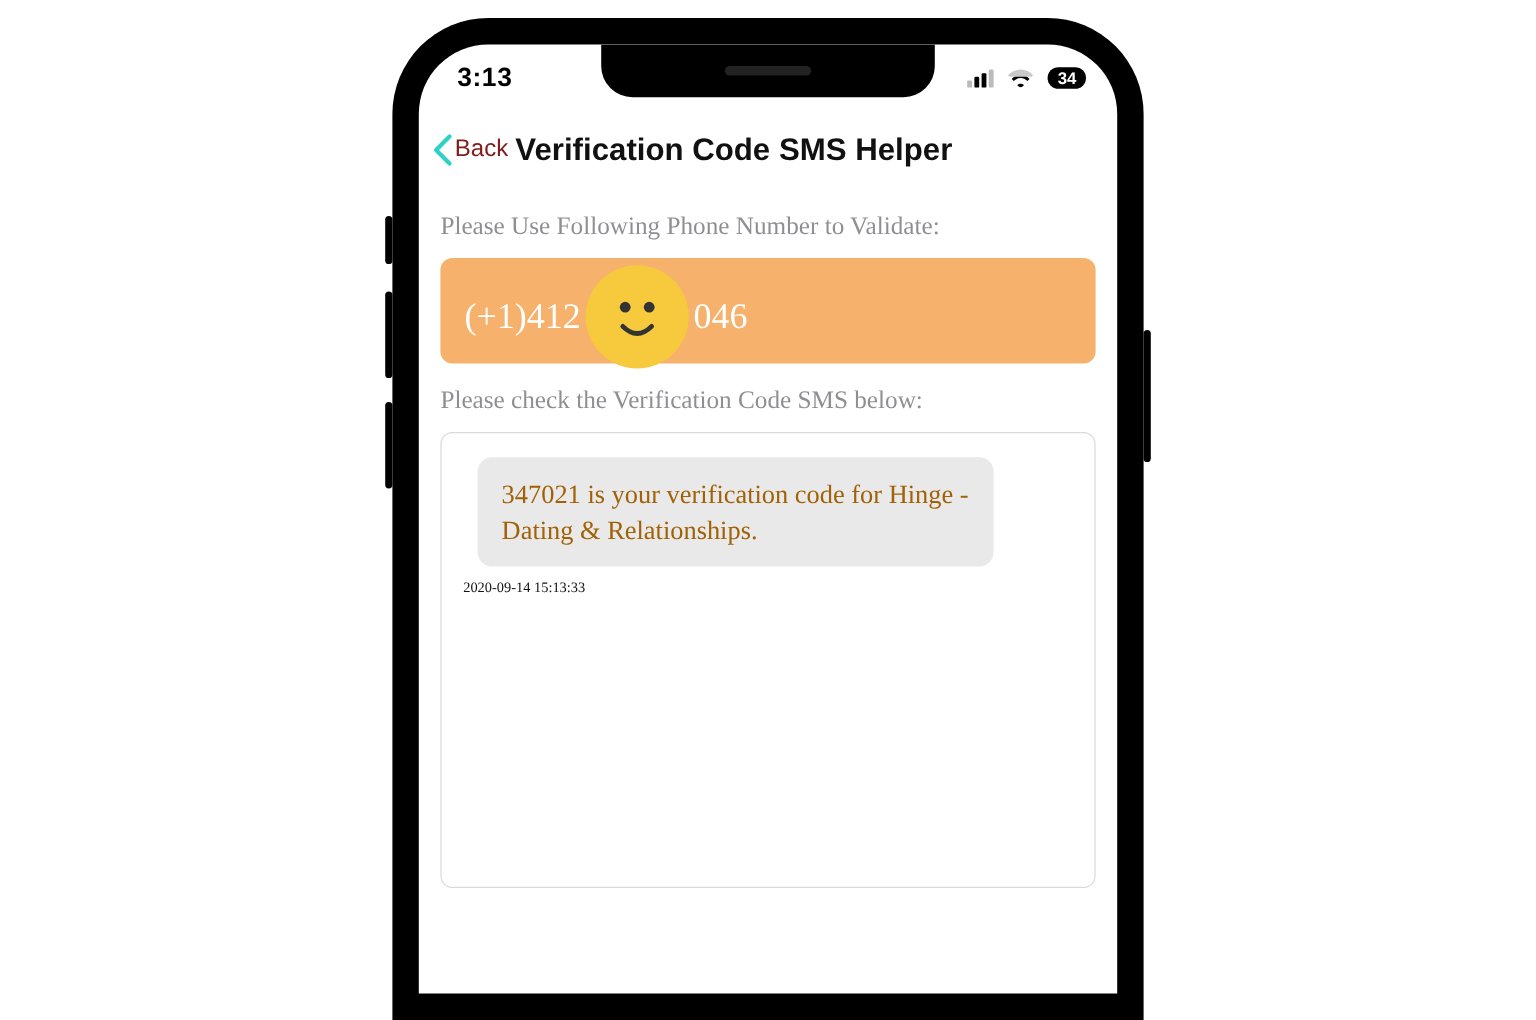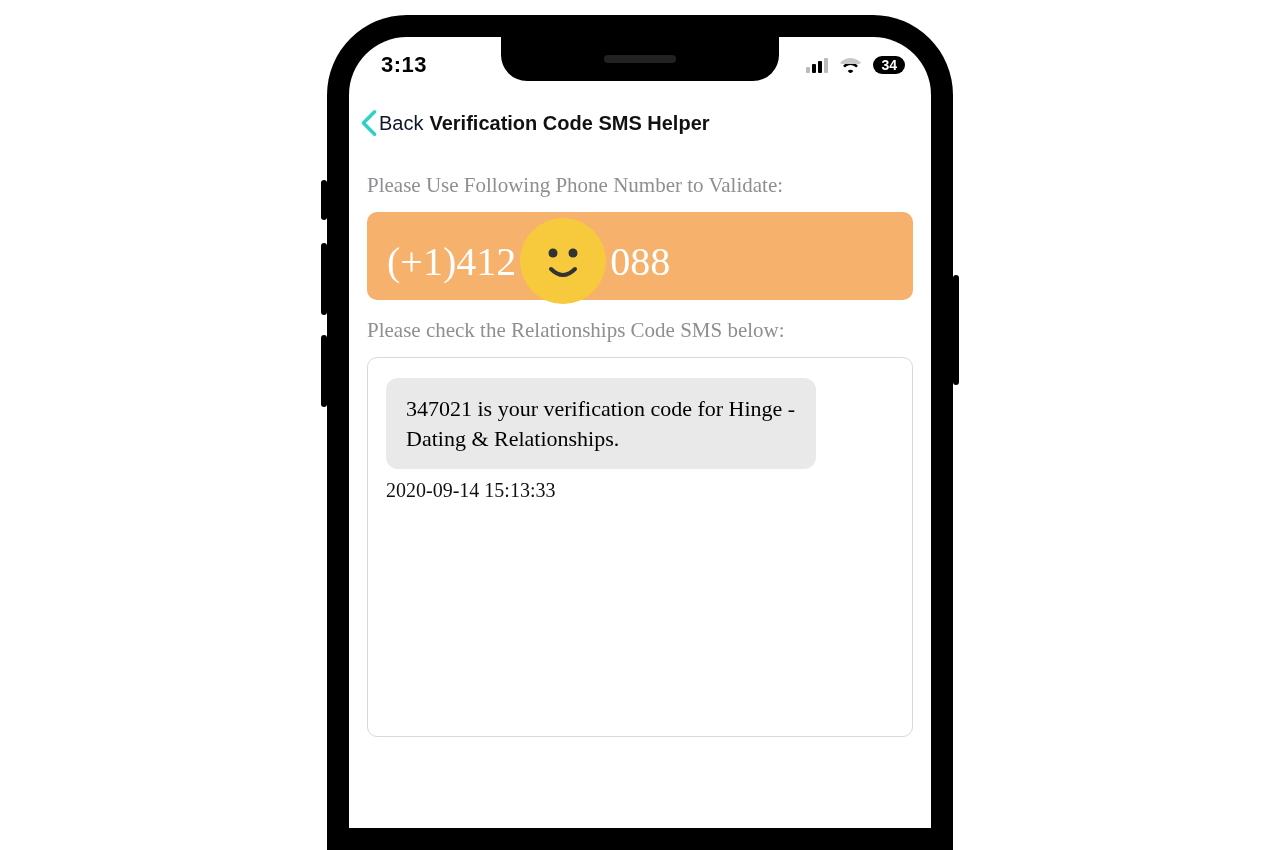--- a/index.html
+++ b/index.html
@@ -103,47 +103,47 @@
 
     
     .navbar {
       display: flex;
       align-items: center;
       padding: 16px 10px 18px 10px;
     }
     .back {
       display: flex;
       align-items: center;
-      color: #0f172a;
+      color: #7f1d1d;
       font-size: 20px;
       cursor: pointer;
     }
     .back svg { stroke: #2fd0c8; }
     .title {
-      font-size: 20px;
+      font-size: 26px;
       font-weight: 700;
       margin-left: 6px;
       color: #111;
     }
 
     
     .content { padding: 0 18px; font-family: Liberation Serif, serif; }
     .label {
       color: #8f8f93;
       font-size: 21px;
       margin: 18px 0 14px 0;
     }
     .card {
       background: #f6b16c;
       border-radius: 10px;
       padding: 22px 20px 12px 20px;
       color: #fff;
     }
     .phone-number {
-      font-size: 40px;
+      font-size: 30px;
       font-weight: 400;
       display: flex;
       align-items: center;
       position: relative;
     }
     .redact {
       width: 86px;
       height: 86px;
       background: #f6ca3c;
       border-radius: 50%;
@@ -163,26 +163,27 @@
       border: 1px solid #d9d9d9;
       border-radius: 10px;
       min-height: 380px;
       padding: 20px 18px;
     }
     .bubble {
       background: #e9e9e9;
       border-radius: 12px;
       padding: 16px 20px;
       font-size: 22px;
-      color: #000000;
+      color: #a16207;
       line-height: 1.35;
       max-width: 430px;
+      margin-left: 12px;
     }
     .timestamp {
-      font-size: 20px;
+      font-size: 12px;
       color: #111;
       margin-top: 10px;
     }
   </style>
 </head>
 <body>
 
 <div class="phone">
   <div class="btn-side btn-left-1"></div>
   <div class="btn-side btn-left-2"></div>
@@ -231,25 +232,25 @@
         <div class="card">
           <div class="phone-number">
             <span>(+1)412</span>
             <span class="redact">
               <svg width="56" height="56" viewBox="0 0 56 56">
                 <circle cx="18" cy="20" r="4.5" fill="#333"></circle>
                 <circle cx="38" cy="20" r="4.5" fill="#333"></circle>
                 <path d="M16 36 Q28 48 40 36" fill="none" stroke="#333" stroke-width="4" stroke-linecap="round"></path>
               </svg>
             </span>
-            <span>088</span>
+            <span>046</span>
           </div>
         </div>
 
-        <div class="label">Please check the Relationships Code SMS below:</div>
+        <div class="label">Please check the Verification Code SMS below:</div>
 
         <div class="sms-frame">
           <div class="bubble">347021 is your verification code for Hinge - Dating &amp; Relationships.</div>
           <div class="timestamp">2020-09-14 15:13:33</div>
         </div>
       </div>
     </div>
   </div>
 </div>
 

